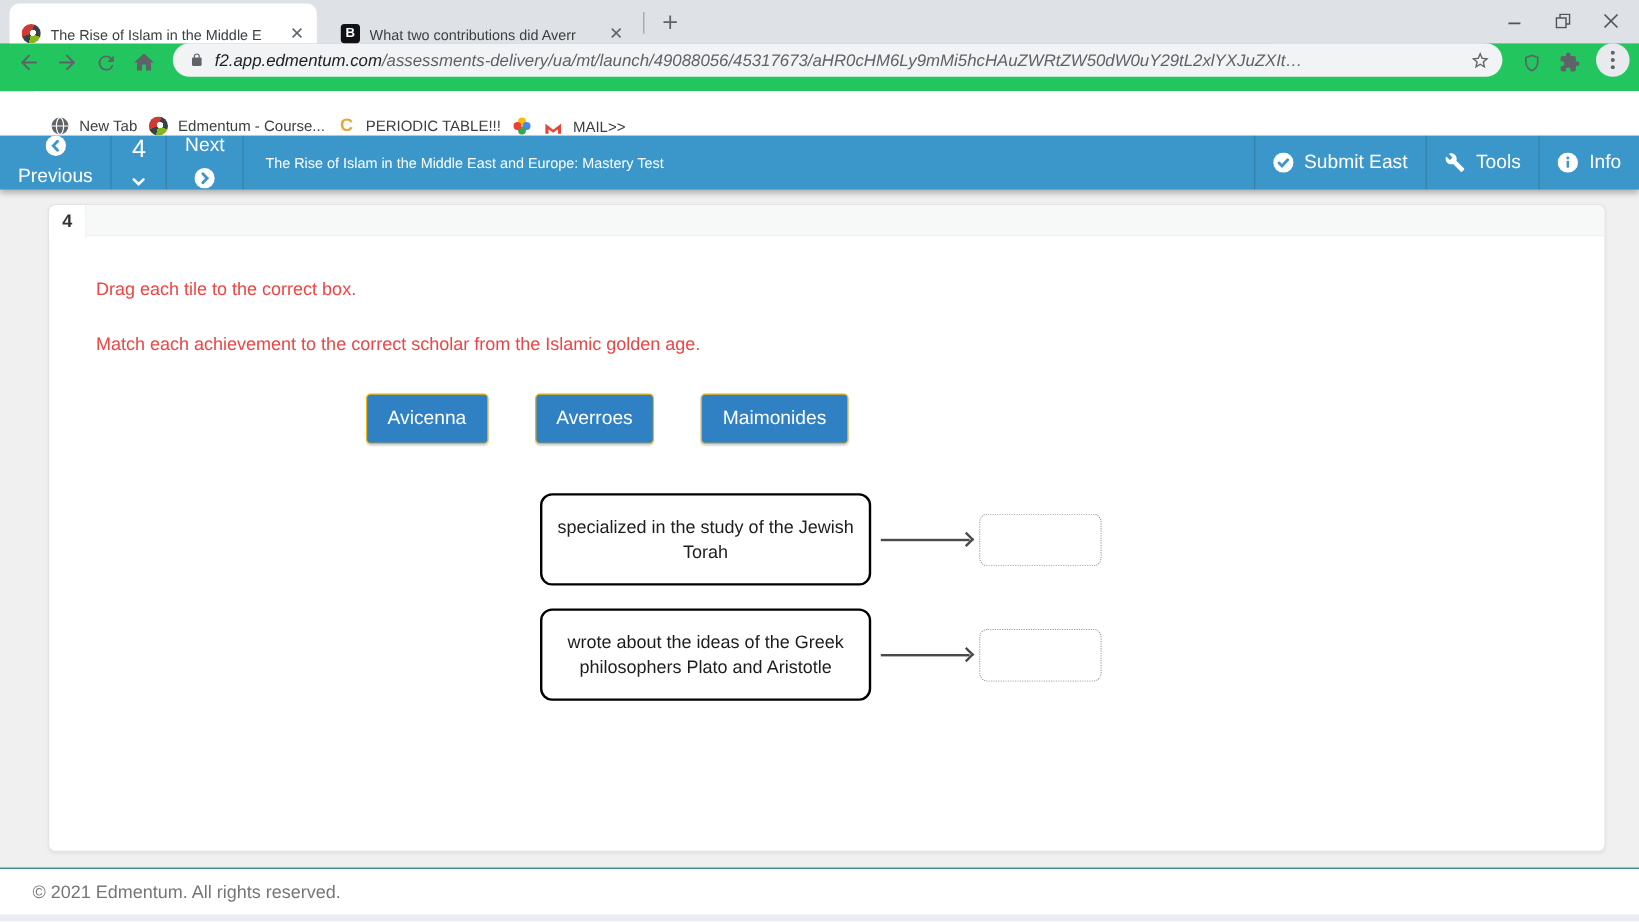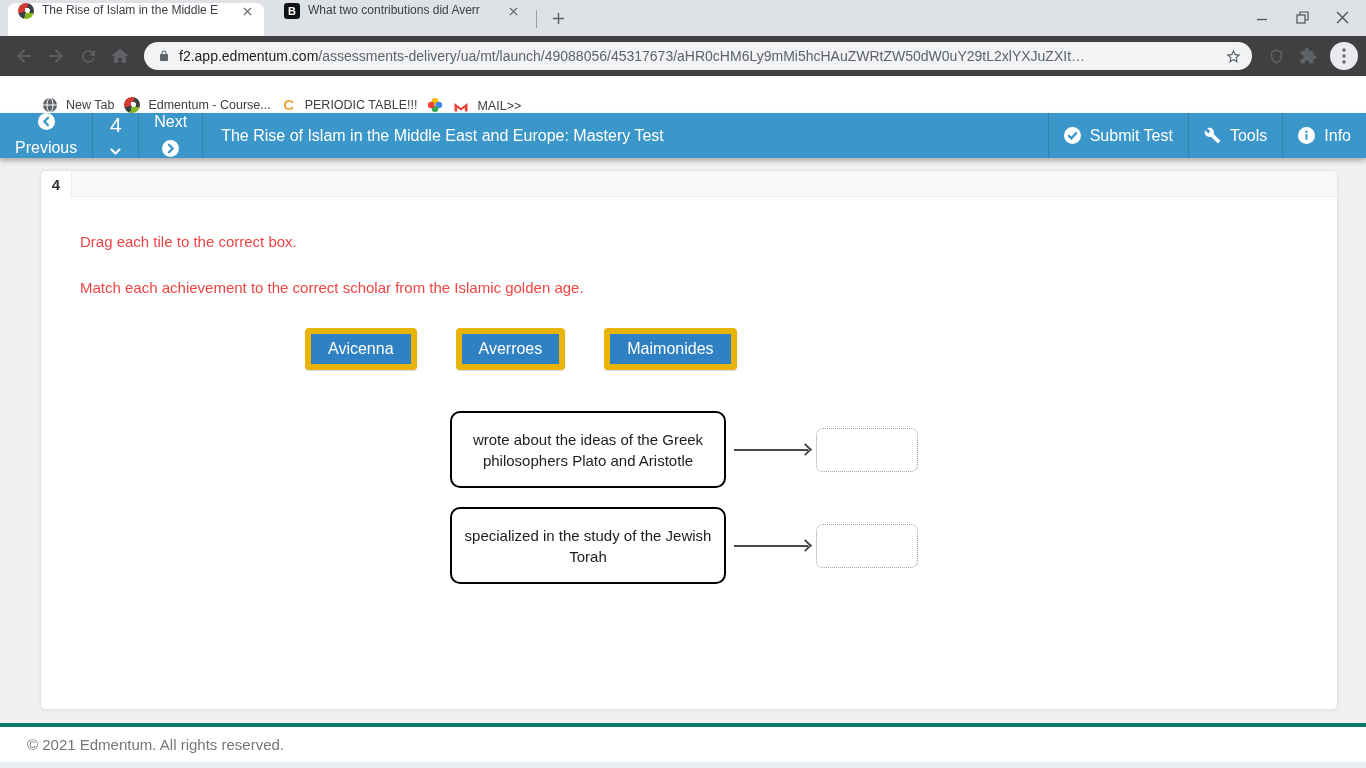--- a/index.html
+++ b/index.html
@@ -2,72 +2,72 @@
 <html style="--blue: #3b97ca; --tile: #2f81c3;"><head>
 <meta charset="utf-8">
 <style>
   :root{ --blue:#3b97ca; --tile:#2f81c3; }
   *{box-sizing:border-box; -webkit-font-smoothing:antialiased;}
   html,body{margin:0;padding:0;}
   body{width:1366px;height:768px;overflow:hidden;font-family:"Liberation Sans",sans-serif;background:#fff;}
 
   
   .tabstrip{height:36px;background:#dee1e6;display:flex;align-items:flex-end;padding-left:8px;position:relative;}
-  .tab{width:256px;height:33px;display:flex;align-items:flex-start;padding:0 8px 0 10px;font-size:12px;color:#3c4043;border-radius:8px 8px 0 0;cursor:pointer;}
+  .tab{width:256px;height:33px;display:flex;align-items:flex-end;padding:0 8px 0 10px;font-size:12px;color:#3c4043;border-radius:8px 8px 0 0;cursor:pointer;}
   .tab.active{background:#fff;}
   .tab .tab-title{flex:1;white-space:nowrap;overflow:hidden;margin-left:8px;color:#3c4043;}
   .tab-close{width:17px;height:17px;border-radius:50%;display:flex;align-items:center;justify-content:center;flex:none;}
   .tab-sep{width:1px;height:18px;background:#9aa0a6;margin:0 2px 8px 6px;}
   .newtab-btn{width:26px;height:26px;margin:0 0 5px 6px;display:flex;align-items:center;justify-content:center;border-radius:50%;cursor:pointer;}
   .win-controls{position:absolute;right:4px;top:0;height:34px;display:flex;align-items:center;}
   .win-btn{width:40px;height:34px;display:flex;align-items:center;justify-content:center;cursor:pointer;}
   .efav{width:16px;height:16px;flex:none;border-radius:50%;
         background:radial-gradient(circle at 58% 46%, #fff 0 2.6px, rgba(0,0,0,0) 2.7px),
         conic-gradient(from 20deg,#3b3f46 0 90deg,#84b61f 90deg 175deg,#3b3f46 175deg 230deg,#cf3a32 230deg 360deg);}
   .bfav{width:16px;height:16px;flex:none;background:#101114;border-radius:3px;color:#fff;font-size:11px;font-weight:bold;display:flex;align-items:center;justify-content:center;}
 
-  .toolbar{height:40px;background:#404040;display:flex;align-items:center;padding:0 8px;}
+  .toolbar{height:40px;background:#22c55e;display:flex;padding:0 8px;font-style:italic;}
   .nav-btn{width:32px;height:32px;border-radius:50%;display:flex;align-items:center;justify-content:center;flex:none;cursor:pointer;}
   .omnibox{flex:1;min-width:0;height:28px;background:#f1f3f4;border-radius:14px;display:flex;align-items:center;padding:0 10px 0 14px;margin:0 8px;}
   .url{font-size:14px;white-space:nowrap;overflow:hidden;flex:1;min-width:0;margin-left:9px;}
   .url .domain{color:#202124;}
   .url .path{color:#5f6368;}
   .kebab-wrap{width:28px;height:28px;border-radius:50%;background:#e9eaee;display:flex;align-items:center;justify-content:center;margin-left:6px;cursor:pointer;}
 
   .bookmarks{height:37px;background:#fff;display:flex;align-items:flex-end;padding-left:14px;gap:10px;font-size:12.5px;color:#3c4043;margin-left:28px;}
   .bm{display:flex;align-items:center;gap:8px;cursor:pointer;}
   .cfav{font-weight:800;font-size:15px;color:#e9a63a;width:16px;text-align:center;flex:none;}
 
   
   .theader{height:45px;background:var(--blue);display:flex;align-items:stretch;color:#fff;position:relative;z-index:5;box-shadow:0 3px 5px rgba(0,0,0,.28);}
   .hsec{display:flex;align-items:center;gap:9px;padding:0 15px;font-size:16px;cursor:pointer;}
   .hsec.l{border-right:1px solid rgba(0,0,0,.15);flex-direction:column;}
   .hsec.r{border-left:1px solid rgba(0,0,0,.15);}
   .qnum-sec{font-size:21px;gap:8px;padding:0 16px;}
-  .htitle{flex:1;display:flex;align-items:center;padding-left:18px;font-size:16px;overflow:hidden;white-space:nowrap;}
+  .htitle{flex:1;display:flex;align-items:center;padding-left:18px;font-size:12px;overflow:hidden;white-space:nowrap;}
 
   
   .content{height:565px;background:#f0f0f0;}
   .card{position:relative;margin-left:40px;margin-top:0;top:12px;width:1298px;height:540px;background:#fff;border:1px solid #e4e4e4;border-radius:6px;box-shadow:0 1px 3px rgba(0,0,0,.06);}
   .card-strip{height:26px;background:#f7f8f8;border-bottom:1px solid #ececec;border-radius:6px 6px 0 0;display:flex;}
   .qtab{width:31px;height:27px;margin-bottom:-1px;background:#fff;border-right:1px solid #ececec;border-radius:6px 0 0 0;display:flex;align-items:center;justify-content:center;font-weight:bold;font-size:15px;color:#333;cursor:pointer;}
   .inst{position:absolute;left:27px;font-size:15px;color:#ef4444;margin:12px;}
   .inst1{top:50px;} .inst2{top:96px;}
   .tiles{position:absolute;top:157px;left:264px;display:flex;gap:39px;}
-  .tile{height:42px;padding:0 17px;display:flex;align-items:center;background:var(--tile);border:6px solid #eab308;border-radius:4px;color:#fff;font-size:16px;box-shadow:0 1px 1px rgba(0,0,0,.15);cursor:grab;}
+  .tile{height:42px;padding:0 17px;display:flex;align-items:center;background:var(--tile);border:1px solid #eab308;border-radius:4px;color:#fff;font-size:16px;box-shadow:0 1px 1px rgba(0,0,0,.15);cursor:grab;}
   .matches{position:absolute;top:240px;left:409px;}
   .mrow{display:flex;align-items:center;margin-bottom:19px;}
   .desc{width:276px;min-height:77px;border:2px solid #000;border-radius:10px;background:#fff;display:flex;align-items:center;justify-content:center;text-align:center;padding:4px;font-size:15px;line-height:21px;color:#1d1d1d;}
   .it{font-style:italic;white-space:nowrap;}
   .arrow{width:90px;height:77px;position:relative;flex:none;}
   .arrow-line{position:absolute;left:8px;right:8px;top:50%;margin-top:-1px;height:2px;background:#4a4a4a;}
   .arrow-head{position:absolute;right:6px;top:50%;width:9px;height:9px;margin-top:-5px;border-top:2px solid #4a4a4a;border-right:2px solid #4a4a4a;transform:rotate(45deg);}
   .slot{width:102px;height:44px;border:1px dotted #9b9b9b;border-radius:7px;background:#fff;flex:none;}
 
-  .footer{height:39px;background:#fff;border-top:4px solid #0f766e;display:flex;align-items:center;padding-left:27px;font-size:15px;color:#767676;}
+  .footer{height:39px;background:#fff;border-top:1px solid #0f766e;display:flex;align-items:center;padding-left:27px;font-size:15px;color:#767676;}
   .bottom-strip{height:6px;background:#e9edf1;}
   svg{display:block;}
 </style>
 </head>
 <body>
 
 <div>
 
   <div class="tabstrip">
     <div class="tab active">
@@ -235,21 +235,21 @@
     </span>
   </div>
   <div class="htitle">The Rise of Islam in the Middle East and Europe: Mastery Test</div>
   <div class="hsec r">
     <span>
       <svg width="17" height="17" viewBox="0 0 16 16">
           <circle cx="8" cy="8" r="8" fill="#fff"></circle>
           <path d="M4.6 8.4l2.3 2.3 4.5-4.9" fill="none" stroke-width="2.2" stroke-linecap="round" style="stroke:var(--blue)"></path>
         </svg>
     </span>
-    <span>Submit Test</span>
+    <span>Submit East</span>
   </div>
   <div class="hsec r">
     <span>
       <svg width="17" height="17" viewBox="0 0 24 24">
           <path fill="#fff" d="M22.7 19l-9.1-9.1c.9-2.3.4-5-1.5-6.9-2-2-5-2.4-7.4-1.3L9 6 6 9 1.6 4.7C.4 7.1.9 10.1 2.9 12.1c1.9 1.9 4.6 2.4 6.9 1.5l9.1 9.1c.4.4 1 .4 1.4 0l2.3-2.3c.5-.4.5-1.1.1-1.4z"></path>
         </svg>
     </span>
     <span>Tools</span>
   </div>
   <div class="hsec r">
@@ -273,40 +273,40 @@
     <p class="inst inst1">Drag each tile to the correct box.</p>
     <p class="inst inst2">Match each achievement to the correct scholar from the Islamic golden age.</p>
 
     <div class="tiles">
       <div class="tile">Avicenna</div>
       <div class="tile">Averroes</div>
       <div class="tile">Maimonides</div>
     </div>
 
     <div class="matches">
+      <div class="mrow">
+        <div class="desc">
+          <span><span>specialized in the study of the Jewish Torah</span></span>
+        </div>
+        <div class="arrow">
+          <div class="arrow-line"></div>
+            <div class="arrow-head"></div>
+        </div>
+        <div class="slot"></div>
+      </div>
       <div class="mrow">
         <div class="desc">
           <span><span>wrote about the ideas of the Greek philosophers Plato and Aristotle</span></span>
         </div>
         <div class="arrow">
           <div class="arrow-line"></div>
             <div class="arrow-head"></div>
         </div>
         <div class="slot"></div>
       </div>
-      <div class="mrow">
-        <div class="desc">
-          <span><span>specialized in the study of the Jewish Torah</span></span>
-        </div>
-        <div class="arrow">
-          <div class="arrow-line"></div>
-            <div class="arrow-head"></div>
-        </div>
-        <div class="slot"></div>
-      </div>
     </div>
   </div>
 </div>
 
 <div class="footer">
   <span>© 2021 Edmentum. All rights reserved.</span>
 </div>
 <div class="bottom-strip"></div>
 
 </body></html>

